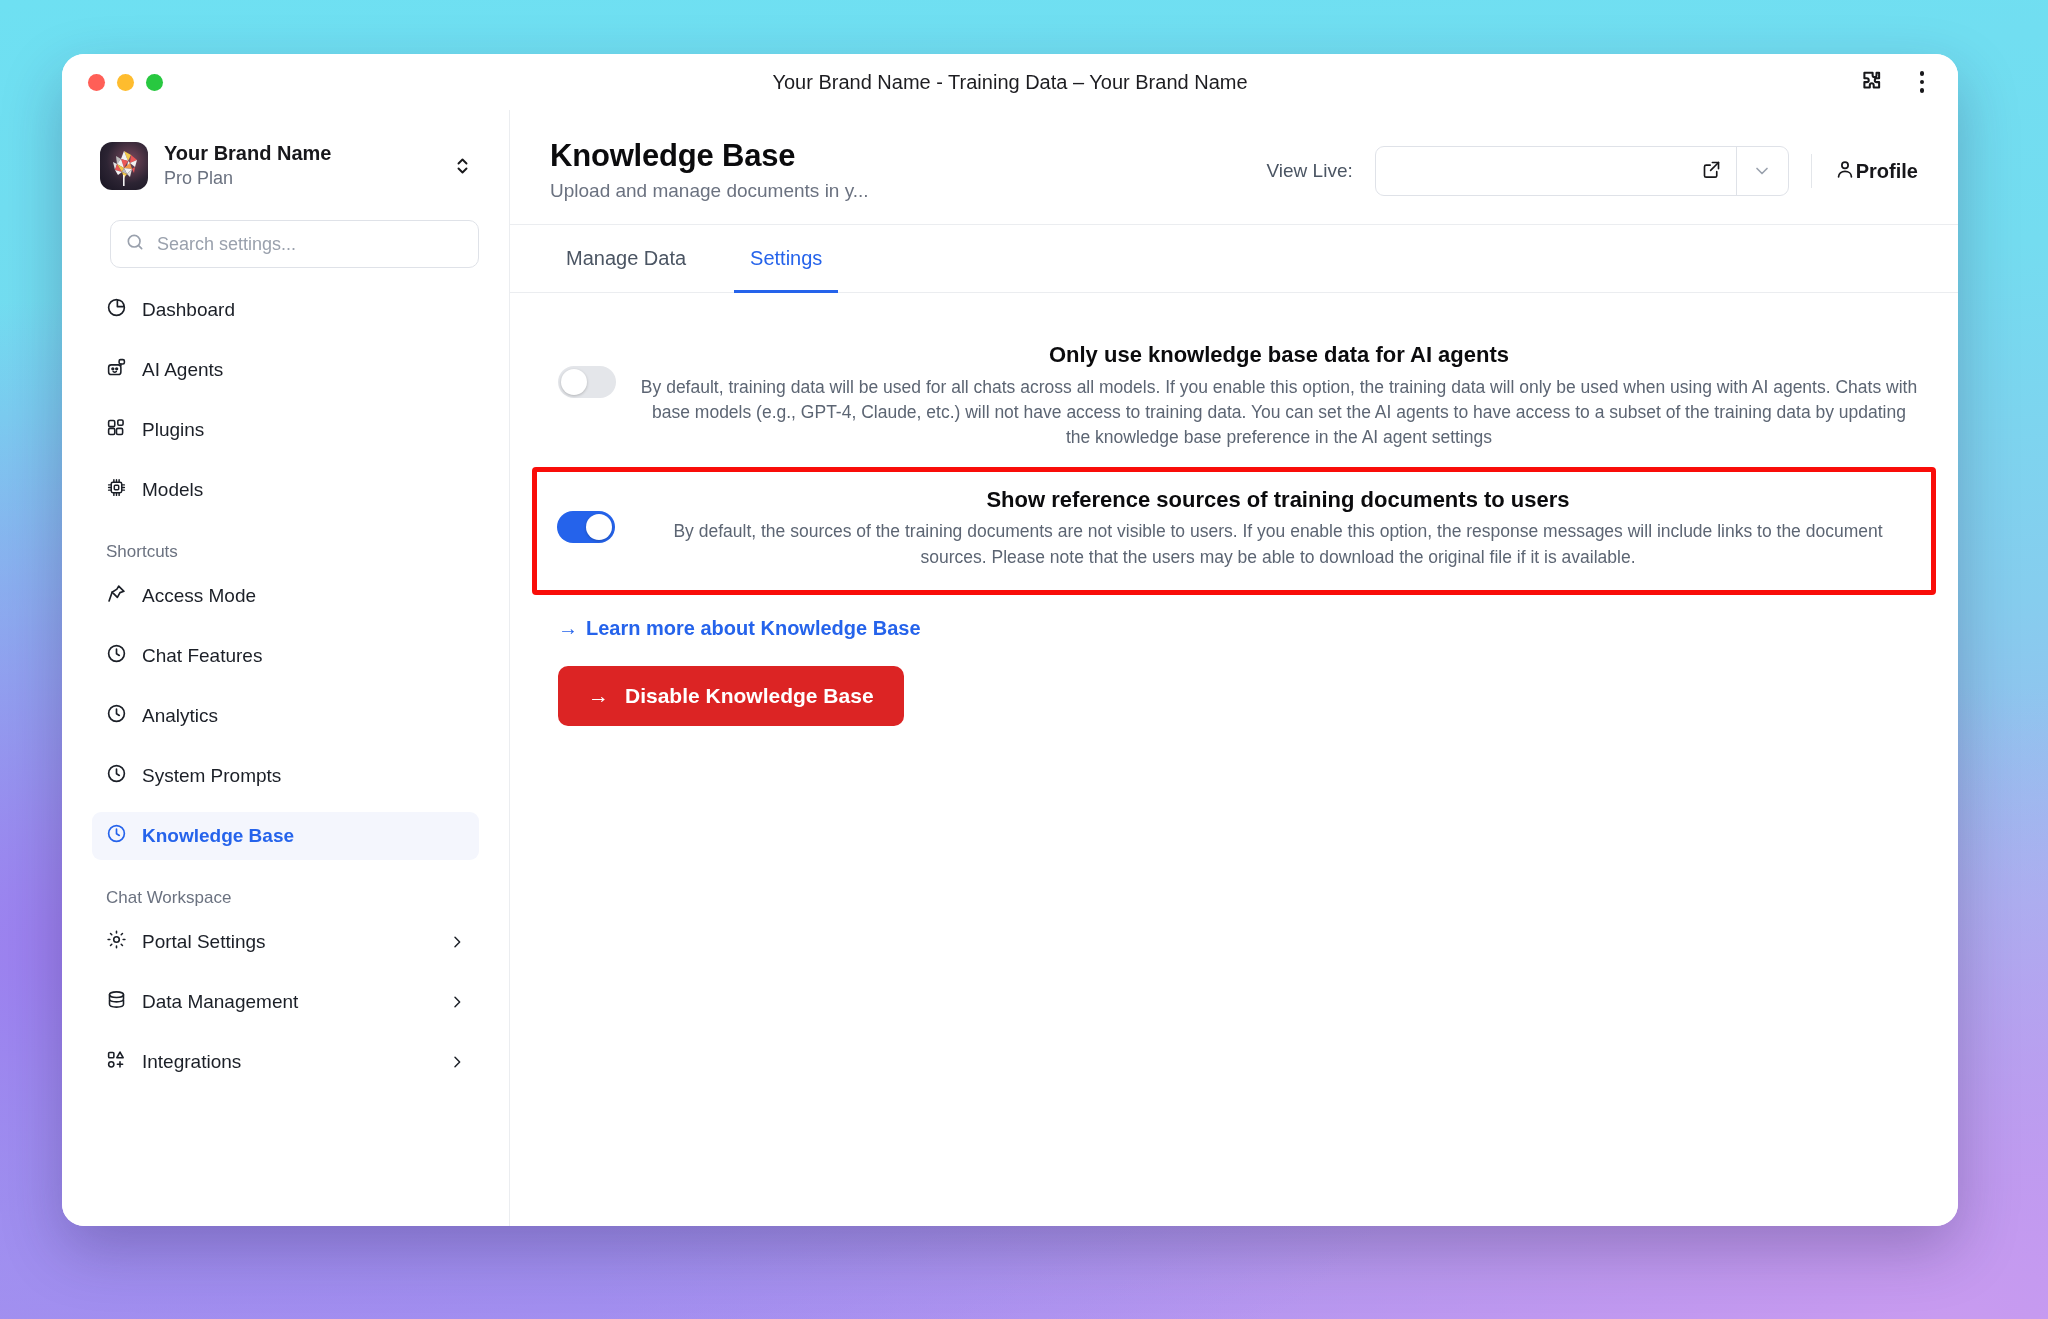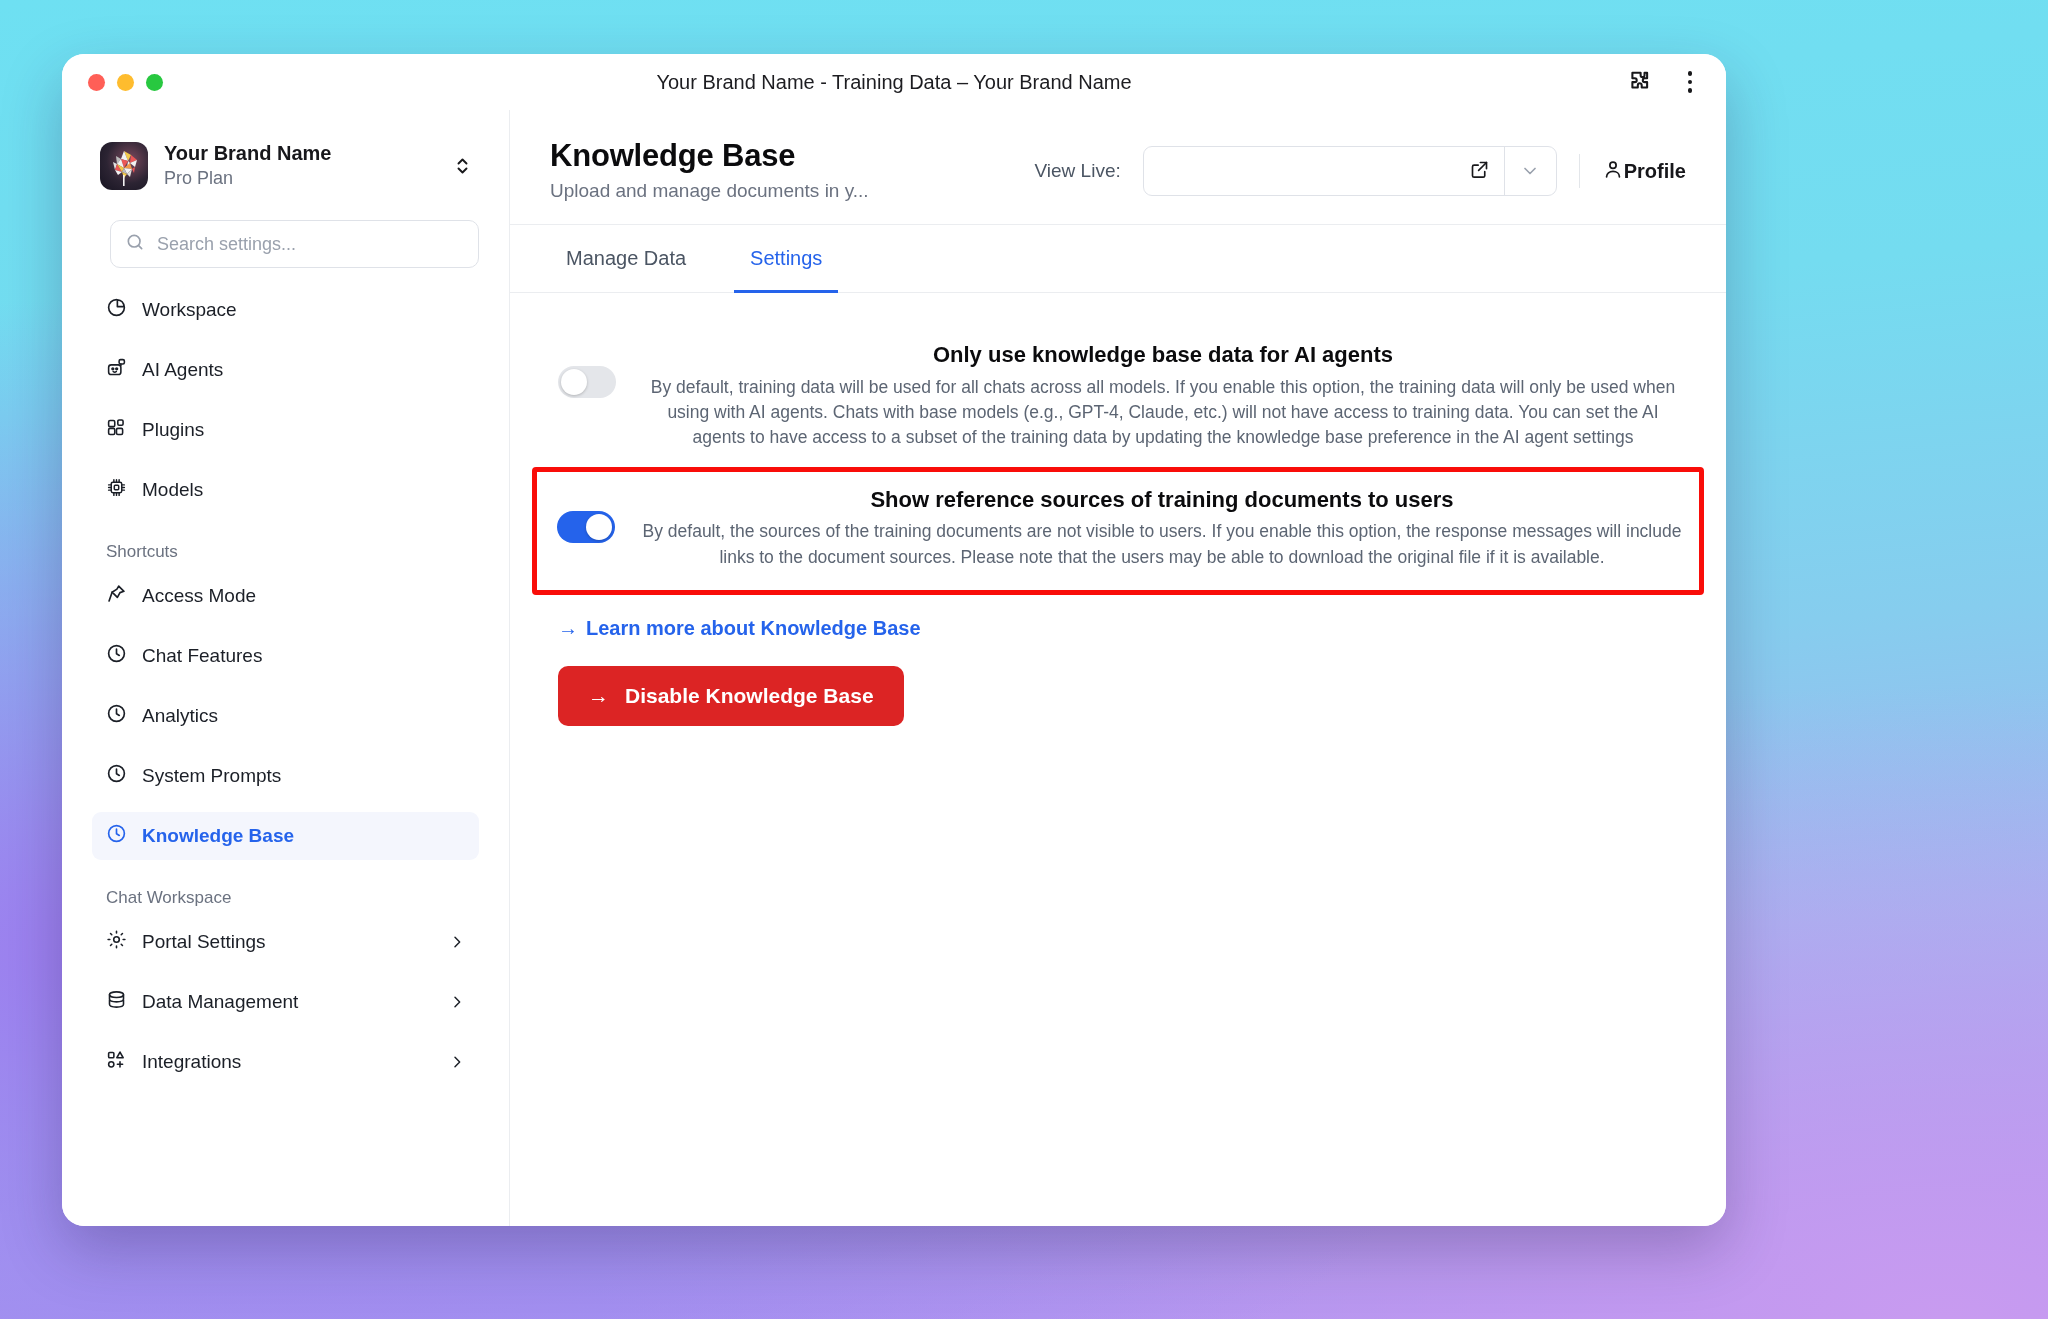--- a/index.html
+++ b/index.html
@@ -10,21 +10,21 @@
       radial-gradient(ellipse 120% 90% at 8% 72%, #9d7bf0 0%, rgba(157,123,240,0) 55%),
       radial-gradient(ellipse 110% 80% at 95% 100%, #c89bf0 0%, rgba(200,155,240,0) 60%),
       linear-gradient(175deg, #6ee0f2 0%, #74dcf0 28%, #86cdee 52%, #9fb6ef 72%, #a88cf0 100%);
     -webkit-font-smoothing: antialiased;
   }
 
   
   .window {
     position: absolute;
     left: 62px; top: 54px;
-    width: 1664px; height: 1172px;
+    width: 1896px; height: 1172px;
     background: #ffffff;
     border-radius: 22px;
     box-shadow: 0 24px 60px rgba(40,30,80,.28);
     overflow: hidden;
     display: flex;
     flex-direction: column;
   }
 
   
   .titlebar {
@@ -289,21 +289,21 @@
 
       <nav class="nav">
 
         <div class="nav-item">
           <span>
             <svg width="21" height="21" viewBox="0 0 24 24" fill="none" stroke="currentColor" stroke-width="1.9" stroke-linecap="round" stroke-linejoin="round">
               <path d="M12 3a9 9 0 1 0 9 9"></path>
                 <path d="M13 3.2A9 9 0 0 1 20.8 11H13z"></path>
             </svg>
           </span>
-          <span class="lbl">Workspace</span>
+          <span class="lbl">Dashboard</span>
         </div>
 
 
         <div class="nav-item">
           <span>
             <svg width="21" height="21" viewBox="0 0 24 24" fill="none" stroke="currentColor" stroke-width="1.8" stroke-linecap="round" stroke-linejoin="round">
               <rect x="3" y="9" width="14" height="11" rx="3"></rect>
               <circle cx="7.8" cy="13.5" r="1"></circle>
                 <circle cx="12.2" cy="13.5" r="1"></circle>
               <path d="M8.2 16.6c.9.8 2.7.8 3.6 0"></path>

